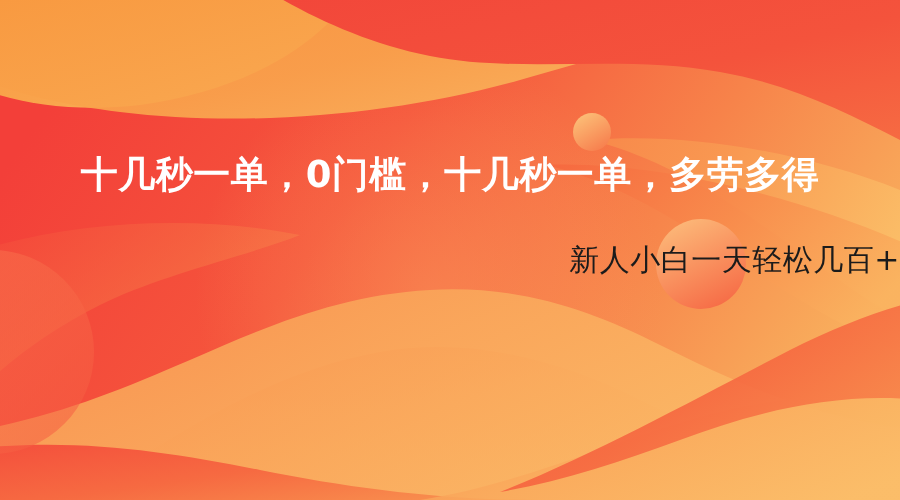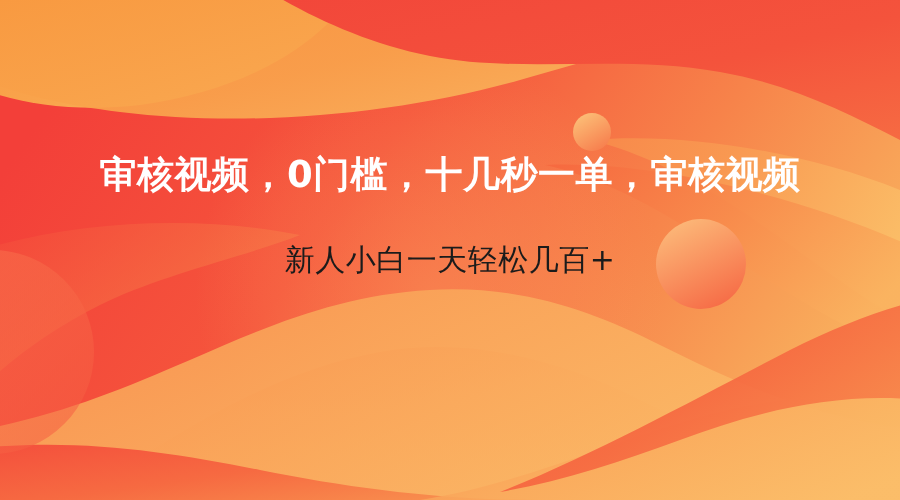--- a/index.html
+++ b/index.html
@@ -42,21 +42,21 @@
     letter-spacing: 0.5px;
     line-height: 1.15;
     white-space: nowrap;
     font-family: "DejaVu Sans", "Liberation Sans", sans-serif;
   }
   .subline {
     position: absolute;
     left: 0;
     top: 243px;
     width: 900px;
-    text-align: center;
+    text-align: right;
     color: #1b1b1b;
     font-size: 30px;
     font-weight: 400;
     letter-spacing: 0.5px;
     line-height: 1.15;
     white-space: nowrap;
     font-family: "DejaVu Sans", "Liberation Sans", sans-serif;
   }
 </style>
 </head>
@@ -164,17 +164,17 @@
     <path fill="url(#gWaveBottomRed)" opacity="0.9" d="M 920 300 L 920 400 C 840 392 760 410 680 440 C 620 462 560 482 500 492 C 600 452 700 396 790 350 C 835 327 880 310 920 300 Z"></path>
 
     <circle cx="-8" cy="352" r="102" fill="url(#gCircleLeft)" opacity="0.55"></circle>
 
     <circle cx="592" cy="132" r="19" fill="url(#gCircleSmall)"></circle>
 
     <circle cx="701" cy="264" r="45" fill="url(#gCircleLarge)"></circle>
   </svg>
 
   <div class="text-layer">
-    <div class="headline">审核视频，0门槛，十几秒一单，审核视频</div>
+    <div class="headline">十几秒一单，0门槛，十几秒一单，多劳多得</div>
     <div class="subline">新人小白一天轻松几百+</div>
   </div>
 
 </div>
 
 </body></html>

